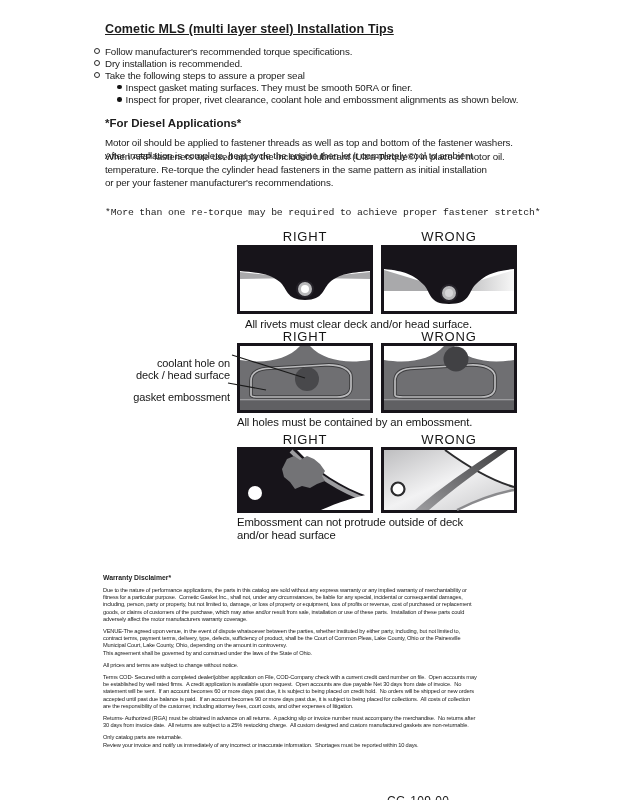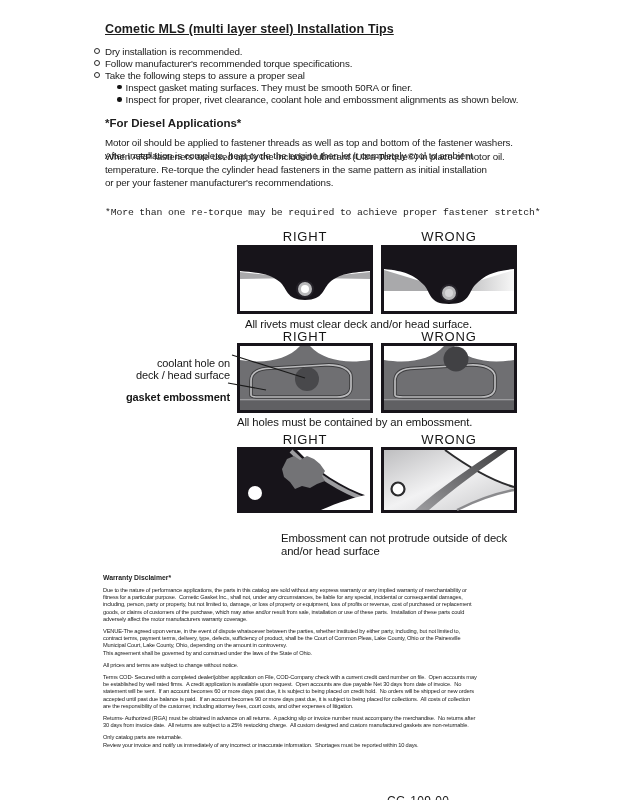--- a/index.html
+++ b/index.html
@@ -22,42 +22,42 @@
   .p1{top:136px;}
   .p2{top:149px;}
   .note{top:206px;font-family:Liberation Mono, monospace;}
   .dlabel{position:absolute;width:136px;text-align:center;font-size:13px;letter-spacing:0.8px;color:#161616;}
   .dbox{position:absolute;width:136px;display:block;}
   .dcaption{position:absolute;left:237px;width:300px;font-size:11.3px;line-height:12.6px;
             letter-spacing:-0.1px;color:#161616;white-space:pre-line;}
   .anno{position:absolute;left:110px;width:120px;text-align:right;font-size:11px;line-height:11.5px;
         letter-spacing:-0.1px;color:#161616;white-space:pre-line;margin-top:16px;}
   .anno-coolant{top:342px;}
-  .anno-gasket{top:376px;font-weight:bold;}
+  .anno-gasket{top:376px;}
   .leader-overlay{position:absolute;left:226px;top:350px;width:84px;height:45px;z-index:5;pointer-events:none;}
   .legal{position:absolute;left:103px;top:574px;width:430px;color:#222;}
   .legal-h{font-size:6.8px;font-weight:bold;margin:0 0 6px 0;}
   .legal-p{font-size:5.7px;line-height:7.2px;letter-spacing:-0.15px;margin:0 0 5px 0;white-space:pre;}
   .doc-code{position:absolute;left:387px;top:794px;font-size:12px;letter-spacing:0.4px;color:#1a1a1a;}
 </style>
 </head>
 <body>
 
 <div class="page">
 
   <div class="title">Cometic MLS (multi layer steel) Installation Tips</div>
 
   <div class="bullets">
     <div class="b-row">
       <span class="circ"></span>
+      <span>Follow manufacturer's recommended torque specifications.</span>
+    </div>
+    <div class="b-row">
+      <span class="circ"></span>
       <span>Dry installation is recommended.</span>
-    </div>
-    <div class="b-row">
-      <span class="circ"></span>
-      <span>Follow manufacturer's recommended torque specifications.</span>
     </div>
     <div class="b-row">
       <span class="circ"></span>
       <span>Take the following steps to assure a proper seal</span>
     </div>
   </div>
 
   <div class="subbullets">
     <div class="b-row">
       <span class="dot"></span>
@@ -168,21 +168,21 @@
     <rect x="1.5" y="1.5" width="133" height="63" fill="#ffffff" stroke="#17141a" stroke-width="3"></rect>
     <rect x="3" y="3" width="130" height="60" fill="url(#g3l)"></rect>
     <path d="M64,3 C90,22 112,34 133,40 L133,3 Z" fill="#ffffff"></path>
     <path d="M64,3 C90,22 112,34 133,40" fill="none" stroke="#2b2b2d" stroke-width="2"></path>
     <path d="M116,3 L127,3 C100,22 72,42 48,63 L34,63 C60,40 90,20 116,3 Z" fill="url(#g3d)"></path>
     <path d="M76,63 C98,52 117,46 133,43 L133,63 Z" fill="#ffffff"></path>
     <path d="M76,63 C98,52 117,46 133,43" fill="none" stroke="#8a8a8d" stroke-width="2.5"></path>
     <circle cx="17" cy="42" r="6.5" fill="#ffffff" stroke="#2b2b2d" stroke-width="2.2"></circle>
   </svg>
 
-  <div class="dcaption" style="top:532px;margin-left:44px;">Embossment can not protrude outside of deck
+  <div class="dcaption" style="top:516px;">Embossment can not protrude outside of deck
 and/or head surface</div>
 
   <div class="legal">
     <div class="legal-h">Warranty Disclaimer*</div>
     <div class="legal-p">Due to the nature of performance applications, the parts in this catalog are sold without any express warranty or any implied warranty of merchantability or
 fitness for a particular purpose.  Cometic Gasket Inc., shall not, under any circumstances, be liable for any special, incidental or consequential damages,
 including, person, party or property, but not limited to, damage, or loss of property or equipment, loss of profits or revenue, cost of purchased or replacement
 goods, or claims of customers of the purchase, which may arise and/or result from sale, installation or use of these parts.  Installation of these parts could
 adversely affect the motor manufacturers warranty coverage.</div>
     <div class="legal-p">VENUE-The agreed upon venue, in the event of dispute whatsoever between the parties, whether instituted by either party, including, but not limited to,

